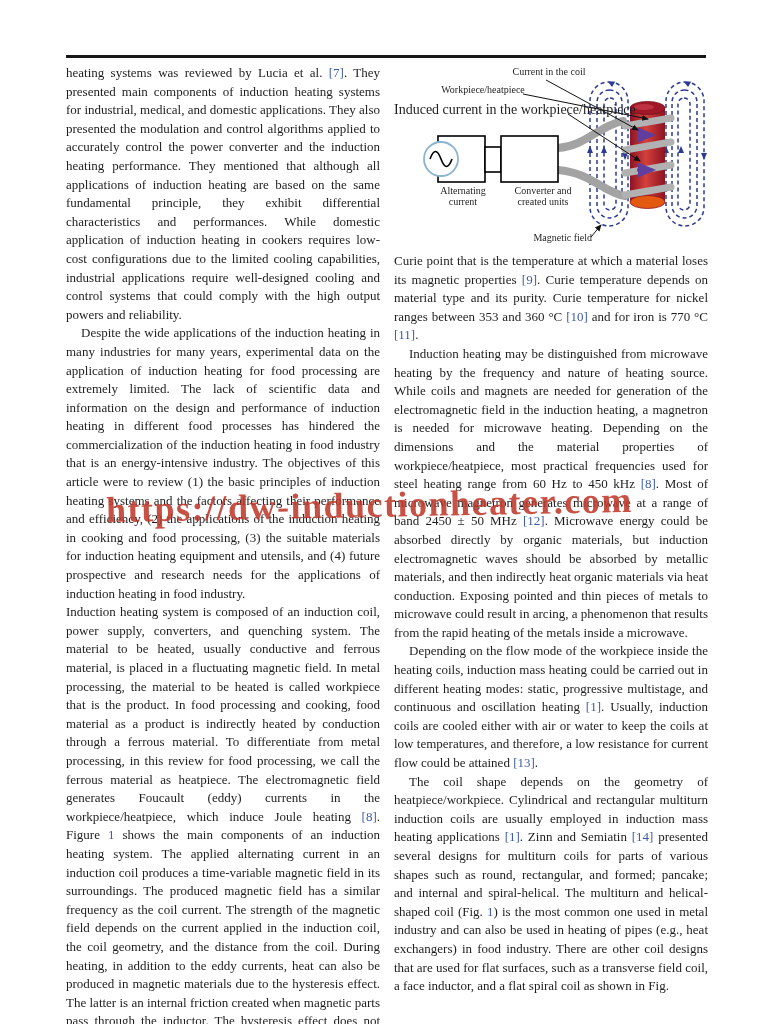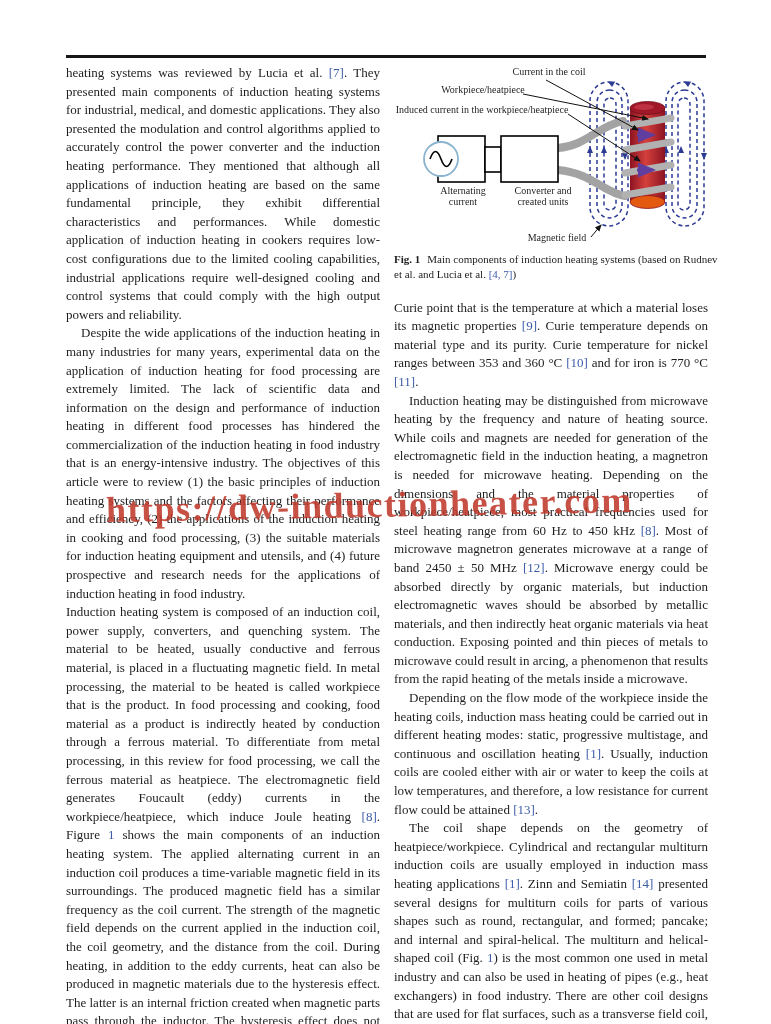--- a/index.html
+++ b/index.html
@@ -114,29 +114,26 @@
       <g stroke="#111" stroke-width="1" fill="none">
         <line x1="152" y1="20" x2="244" y2="70" marker-end="url(#ahb)"></line>
         <line x1="129" y1="34" x2="254" y2="59" marker-end="url(#ahb)"></line>
         <line x1="174" y1="54" x2="246" y2="101" marker-end="url(#ahb)"></line>
         <line x1="197" y1="177" x2="207" y2="165" marker-end="url(#ahb)"></line>
       </g>
     </svg>
 
     <div class="fig-label" style="left:109px; top:7px; width:92px;">Current in the coil</div>
     <div class="fig-label" style="left:41px; top:25px; width:96px;">Workpiece/heatpiece</div>
-    <div class="fig-label" style="left:0px; top:45px; width:176px; white-space:nowrap; font-size:10px;">Induced current in the workpiece/heatpiece</div>
+    <div class="fig-label" style="left:0px; top:45px; width:176px; white-space:nowrap; font-size:14px;">Induced current in the workpiece/heatpiece</div>
     <div class="fig-label" style="left:37px; top:126px; width:64px;">Alternating current</div>
     <div class="fig-label" style="left:110px; top:126px; width:78px;">Converter and created units</div>
-    <div class="fig-label" style="left:128px; top:173px; width:70px; white-space:nowrap;">Magnetic field</div>
+    <div class="fig-label" style="left:128px; top:173px; width:70px; white-space:nowrap;text-align:right;">Magnetic field</div>
   </div>
 
-  <div class="caption">
-    <span class="tag">Fig. 1</span><span><span>Main components of induction heating systems (based on Rudnev et al. and Lucia et al. </span><span class="cite">[4, 7]</span><span>)</span></span>
-  </div>
 
   <p><span>Curie point that is the temperature at which a material loses its magnetic properties </span><span class="cite">[9]</span><span>. Curie temperature depends on material type and its purity. Curie temperature for nickel ranges between 353 and 360 °C </span><span class="cite">[10]</span><span> and for iron is 770 °C </span><span class="cite">[11]</span><span>.</span></p>
   <p class="indent"><span>Induction heating may be distinguished from microwave heating by the frequency and nature of heating source. While coils and magnets are needed for generation of the electromagnetic field in the induction heating, a magnetron is needed for microwave heating. Depending on the dimensions and the material properties of workpiece/heatpiece, most practical frequencies used for steel heating range from 60 Hz to 450 kHz </span><span class="cite">[8]</span><span>. Most of microwave magnetron generates microwave at a range of band 2450 ± 50 MHz </span><span class="cite">[12]</span><span>. Microwave energy could be absorbed directly by organic materials, but induction electromagnetic waves should be absorbed by metallic materials, and then indirectly heat organic materials via heat conduction. Exposing pointed and thin pieces of metals to microwave could result in arcing, a phenomenon that results from the rapid heating of the metals inside a microwave.</span></p>
   <p class="indent"><span>Depending on the flow mode of the workpiece inside the heating coils, induction mass heating could be carried out in different heating modes: static, progressive multistage, and continuous and oscillation heating </span><span class="cite">[1]</span><span>. Usually, induction coils are cooled either with air or water to keep the coils at low temperatures, and therefore, a low resistance for current flow could be attained </span><span class="cite">[13]</span><span>.</span></p>
   <p class="indent"><span>The coil shape depends on the geometry of heatpiece/workpiece. Cylindrical and rectangular multiturn induction coils are usually employed in induction mass heating applications </span><span class="cite">[1]</span><span>. Zinn and Semiatin </span><span class="cite">[14]</span><span> presented several designs for multiturn coils for parts of various shapes such as round, rectangular, and formed; pancake; and internal and spiral-helical. The multiturn and helical-shaped coil (Fig. </span><span class="cite">1</span><span>) is the most common one used in metal industry and can also be used in heating of pipes (e.g., heat exchangers) in food industry. There are other coil designs that are used for flat surfaces, such as a transverse field coil, a face inductor, and a flat spiral coil as shown in Fig. </span></p>
 </div>
 
 <div class="watermark">https://dw-inductionheater.com</div>
 
 </body></html>

